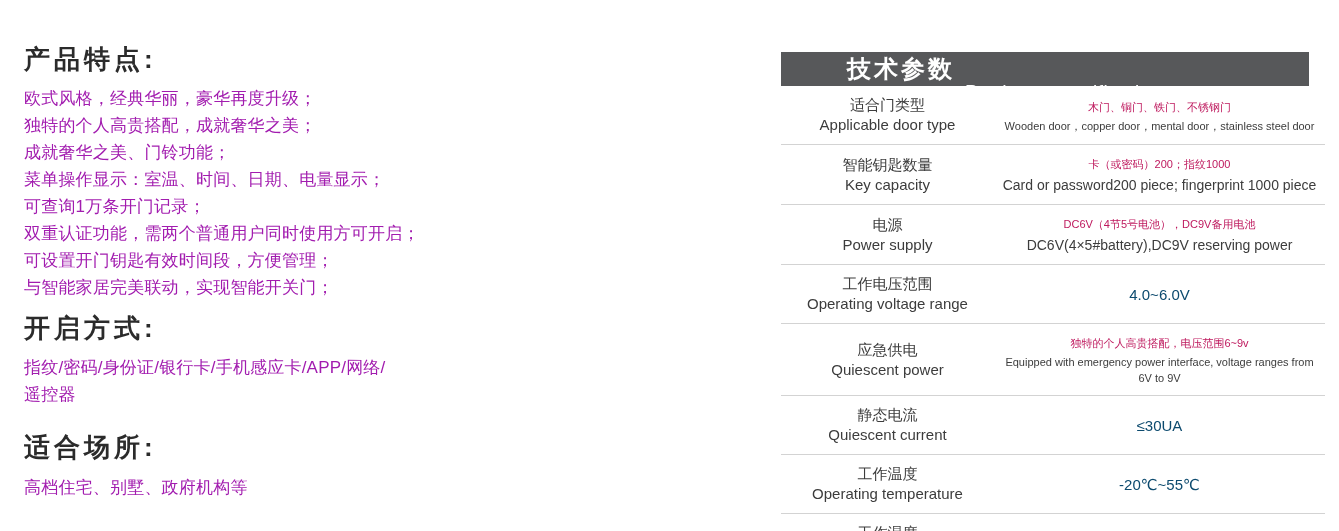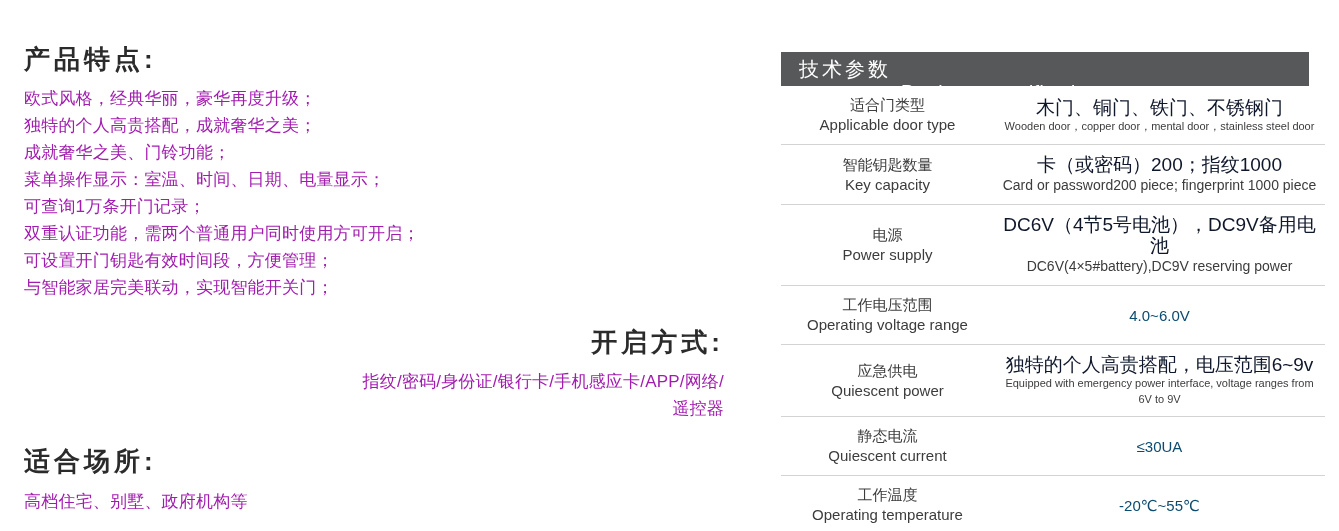--- a/index.html
+++ b/index.html
@@ -36,44 +36,45 @@
     margin: 0 0 10px 0;
     line-height: 1.2;
   }
   .bullet-line {
     font-size: 17px;
     line-height: 27px;
     color: #a21caf;
     letter-spacing: 0.2px;
     white-space: nowrap;
   }
-  .sec-gap-1 { margin-top: 26px; text-align: right; }
+  .sec-gap-1 { margin-top: 12px; }
   .sec-gap-2 { margin-top: 24px; }
 
   
   .right-col {
     position: absolute;
     left: 781px;
     top: 52px;
     width: 528px;
   }
   .spec-header {
     background: #57585a;
     color: #ffffff;
     height: 34px;
     display: flex;
     align-items: center;
     padding-left: 18px;
     box-sizing: border-box;
   }
   .spec-header .cn {
-    font-size: 20px;
-    font-weight: normal;
+    font-size: 24px;
+    font-weight: bold;
     letter-spacing: 3px;
     margin-right: 10px;
+    margin-left: 48px;
   }
   .spec-header .en {
     font-size: 19px;
     letter-spacing: 0.5px;
     font-weight: normal;
     margin-top: 46px;
   }
   .spec-table {
     width: 100%;
     border-collapse: collapse;
@@ -92,22 +93,22 @@
     font-size: 15px;
     color: #3c3c3c;
     line-height: 20px;
   }
   .lbl-en {
     font-size: 15px;
     color: #3c3c3c;
     line-height: 20px;
   }
   .val-cn {
-    font-size: 19px;
-    color: #0f172a;
+    font-size: 11px;
+    color: #be185d;
     line-height: 21px;
   }
   .val-en {
     font-size: 14px;
     color: #3c3c3c;
     line-height: 20px;
   }
   .val-en.small { font-size: 11px; line-height: 16px; }
   .val-single {
     font-size: 15px;

